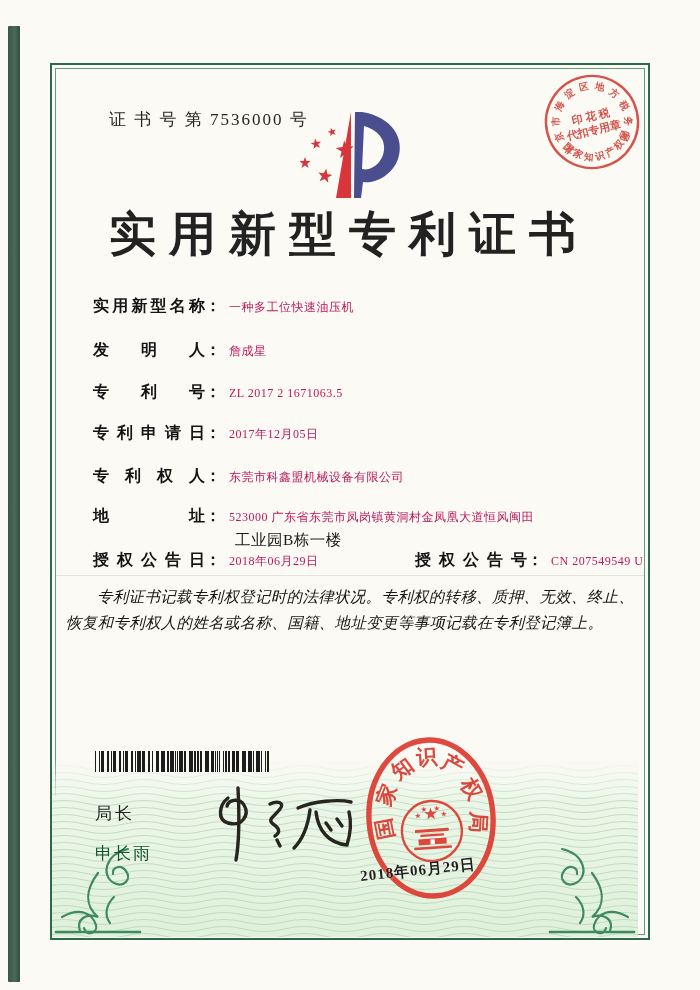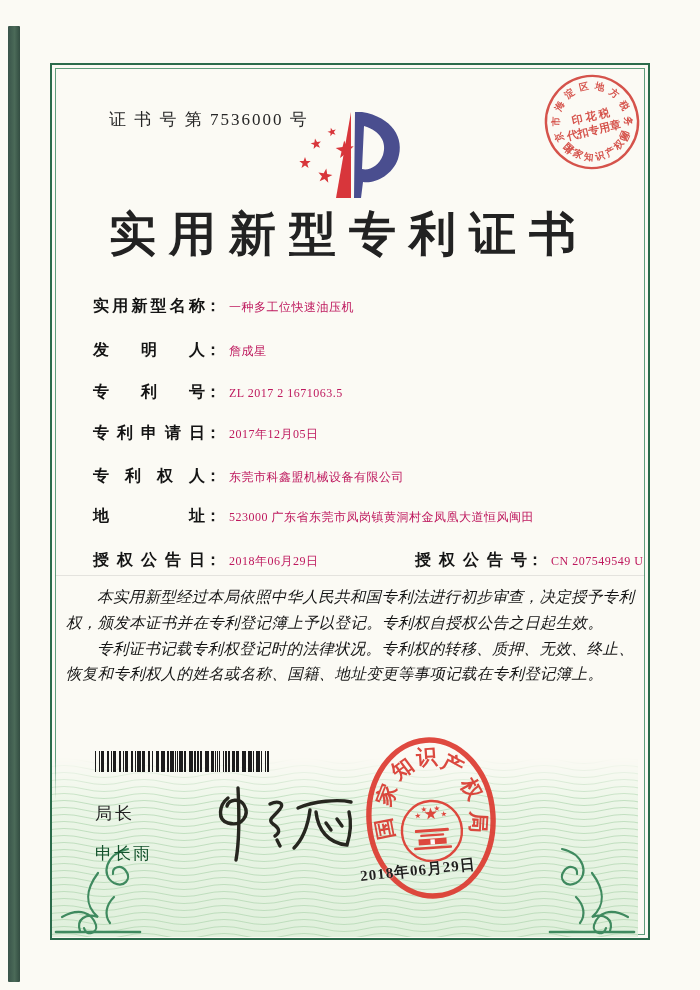--- a/index.html
+++ b/index.html
@@ -153,20 +153,21 @@
         <span>利</span>
         <span>权</span>
         <span>人</span>
       </span><span class="fcolon">：</span><span class="fvalue">东莞市科鑫盟机械设备有限公司</span>
   </div>
   <div class="frow" style="top:210px">
     <span class="flabel jchars">
         <span>地</span>
         <span>址</span>
       </span><span class="fcolon">：</span><span class="fvalue">523000 广东省东莞市凤岗镇黄洞村金凤凰大道恒风闽田</span>
+    <div class="addr2">工业园B栋一楼</div>
   </div>
   <div class="frow" style="top:254px">
     <span class="flabel jchars">
         <span>授</span>
         <span>权</span>
         <span>公</span>
         <span>告</span>
         <span>日</span>
       </span><span class="fcolon">：</span><span class="fvalue">2018年06月29日</span>
   </div>
@@ -177,21 +178,20 @@
         <span>公</span>
         <span>告</span>
         <span>号</span>
       </span><span class="fcolon">：</span><span class="fvalue">CN 207549549 U</span>
   </div>
 </div>
 
 <div class="abs" id="crease"></div>
 
 <div class="abs" id="body-text">
-  <p>本实用新型经过本局依照中华人民共和国专利法进行初步审查，决定授予专利权，颁发本证书并在专利登记簿上予以登记。专利权自授权公告之日起生效。</p>
   <p>专利证书记载专利权登记时的法律状况。专利权的转移、质押、无效、终止、恢复和专利权人的姓名或名称、国籍、地址变更等事项记载在专利登记簿上。</p>
 </div>
 
 <div class="abs" id="green-area">
   <div id="ga-fade">
     <div id="ga-bg"></div>
     <svg id="ga-waves" width="594" height="179">
         <path d="M-8,3 q20,-5 40,0 t40,0 t40,0 t40,0 t40,0 t40,0 t40,0 t40,0 t40,0 t40,0 t40,0 t40,0 t40,0 t40,0 t40,0 t40,0 t40,0" fill="none" stroke="#abd2ab" stroke-width="1" opacity="0.65"></path>
         <path d="M-8,10 q20,-5 40,0 t40,0 t40,0 t40,0 t40,0 t40,0 t40,0 t40,0 t40,0 t40,0 t40,0 t40,0 t40,0 t40,0 t40,0 t40,0 t40,0" fill="none" stroke="#abd2ab" stroke-width="1" opacity="0.65"></path>
         <path d="M-8,17 q20,-5 40,0 t40,0 t40,0 t40,0 t40,0 t40,0 t40,0 t40,0 t40,0 t40,0 t40,0 t40,0 t40,0 t40,0 t40,0 t40,0 t40,0" fill="none" stroke="#abd2ab" stroke-width="1" opacity="0.65"></path>

